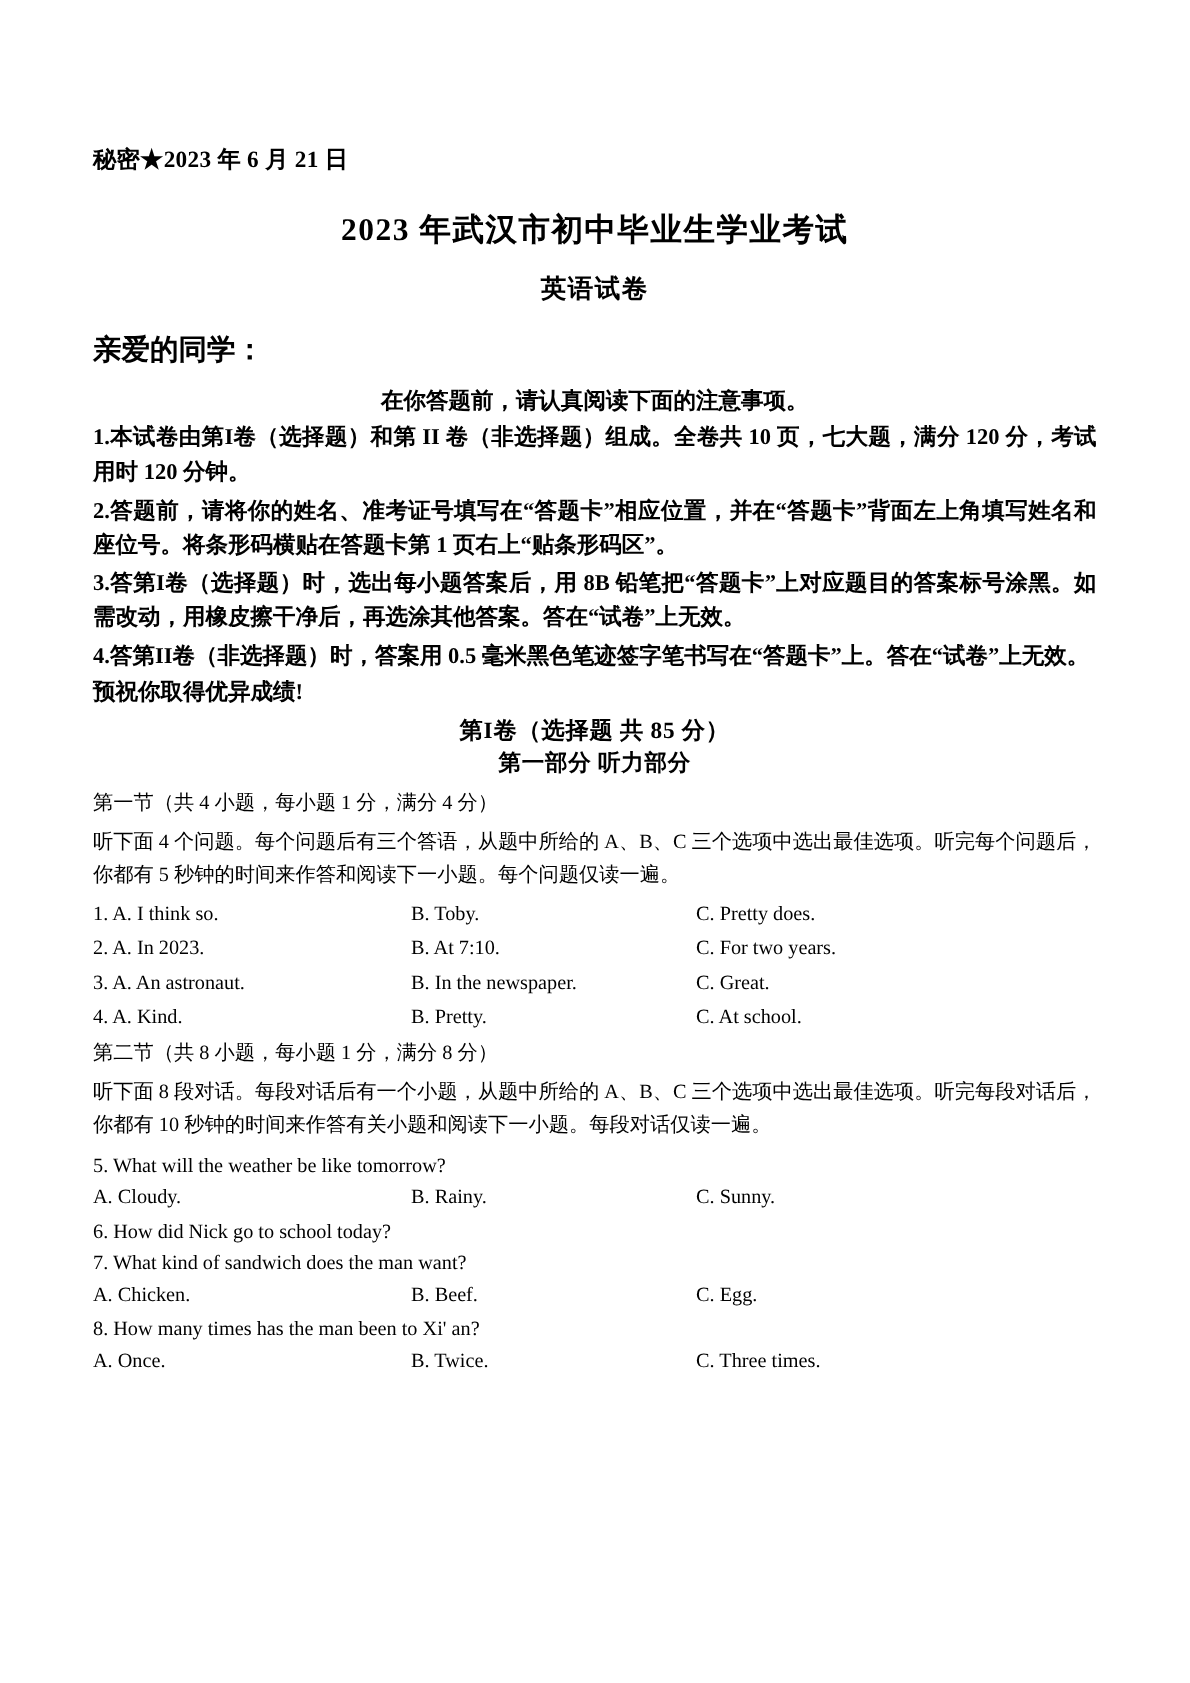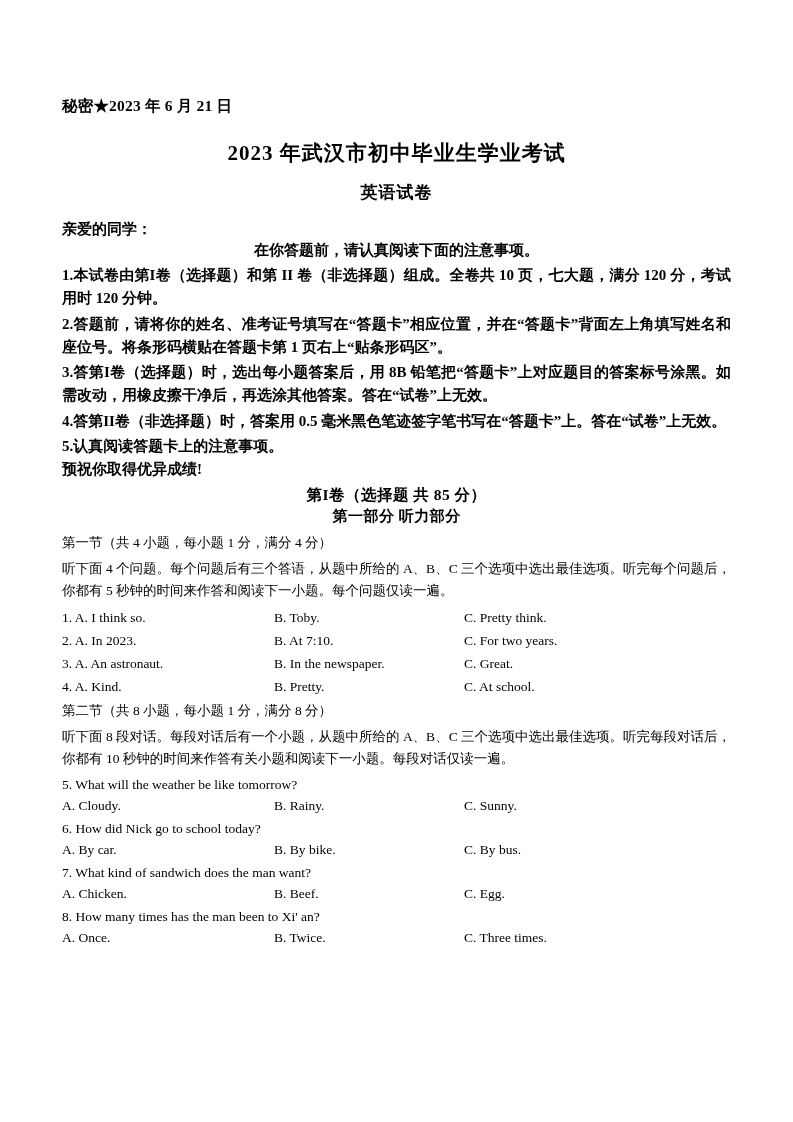--- a/index.html
+++ b/index.html
@@ -35,23 +35,23 @@
     margin: 0 0 14px 0;
   }
   .doc-subtitle {
     text-align: center;
     font-size: 17px;
     font-weight: bold;
     letter-spacing: 1px;
     margin: 0 0 16px 0;
   }
   .greeting {
-    font-size: 15px;
+    font-size: 19px;
     font-weight: bold;
-    margin: 0 0 2px 0;
+    margin: 0 0 12px 0;
   }
   .notice-intro {
     font-size: 15px;
     font-weight: bold;
     margin: 0 0 4px 0;
     text-align: center;
   }
   .notice-item {
     font-size: 15px;
     font-weight: bold;
@@ -119,35 +119,34 @@
   <div class="doc-title">2023 年武汉市初中毕业生学业考试</div>
   <div class="doc-subtitle">英语试卷</div>
 
   <div class="greeting">亲爱的同学：</div>
   <div class="notice-intro">在你答题前，请认真阅读下面的注意事项。</div>
 
   <div class="notice-item">1.本试卷由第I卷（选择题）和第 II 卷（非选择题）组成。全卷共 10 页，七大题，满分 120 分，考试用时 120 分钟。</div>
   <div class="notice-item">2.答题前，请将你的姓名、准考证号填写在“答题卡”相应位置，并在“答题卡”背面左上角填写姓名和座位号。将条形码横贴在答题卡第 1 页右上“贴条形码区”。</div>
   <div class="notice-item">3.答第I卷（选择题）时，选出每小题答案后，用 8B 铅笔把“答题卡”上对应题目的答案标号涂黑。如需改动，用橡皮擦干净后，再选涂其他答案。答在“试卷”上无效。</div>
   <div class="notice-item">4.答第II卷（非选择题）时，答案用 0.5 毫米黑色笔迹签字笔书写在“答题卡”上。答在“试卷”上无效。</div>
-  <div class="notice-item">5.认真阅读答题卡上的注意事项。</div>
 
   <div class="wish">预祝你取得优异成绩!</div>
 
   <div class="part-head">第I卷（选择题  共 85 分）</div>
   <div class="part-sub">第一部分   听力部分</div>
 
 
   <div class="sub-section">第一节（共 4 小题，每小题 1 分，满分 4 分）</div>
   <div class="instr">听下面 4 个问题。每个问题后有三个答语，从题中所给的 A、B、C 三个选项中选出最佳选项。听完每个问题后，你都有 5 秒钟的时间来作答和阅读下一小题。每个问题仅读一遍。</div>
 
   <div class="opt-row">
     <span class="opt opt-a">1. A. I think so.</span>
     <span class="opt opt-b">B. Toby.</span>
-    <span class="opt opt-c">C. Pretty think.</span>
+    <span class="opt opt-c">C. Pretty does.</span>
   </div>
   <div class="opt-row">
     <span class="opt opt-a">2. A. In 2023.</span>
     <span class="opt opt-b">B. At 7:10.</span>
     <span class="opt opt-c">C. For two years.</span>
   </div>
   <div class="opt-row">
     <span class="opt opt-a">3. A. An astronaut.</span>
     <span class="opt opt-b">B. In the newspaper.</span>
     <span class="opt opt-c">C. Great.</span>
@@ -162,25 +161,20 @@
   <div class="instr">听下面 8 段对话。每段对话后有一个小题，从题中所给的 A、B、C 三个选项中选出最佳选项。听完每段对话后，你都有 10 秒钟的时间来作答有关小题和阅读下一小题。每段对话仅读一遍。</div>
 
   <div class="q-stem">5. What will the weather be like tomorrow?</div>
   <div class="opt-row">
     <span class="opt opt-a">A. Cloudy.</span>
     <span class="opt opt-b">B. Rainy.</span>
     <span class="opt opt-c">C. Sunny.</span>
   </div>
 
   <div class="q-stem">6. How did Nick go to school today?</div>
-  <div class="opt-row">
-    <span class="opt opt-a">A. By car.</span>
-    <span class="opt opt-b">B. By bike.</span>
-    <span class="opt opt-c">C. By bus.</span>
-  </div>
 
   <div class="q-stem">7. What kind of sandwich does the man want?</div>
   <div class="opt-row">
     <span class="opt opt-a">A. Chicken.</span>
     <span class="opt opt-b">B. Beef.</span>
     <span class="opt opt-c">C. Egg.</span>
   </div>
 
   <div class="q-stem">8. How many times has the man been to Xi' an?</div>
   <div class="opt-row">

